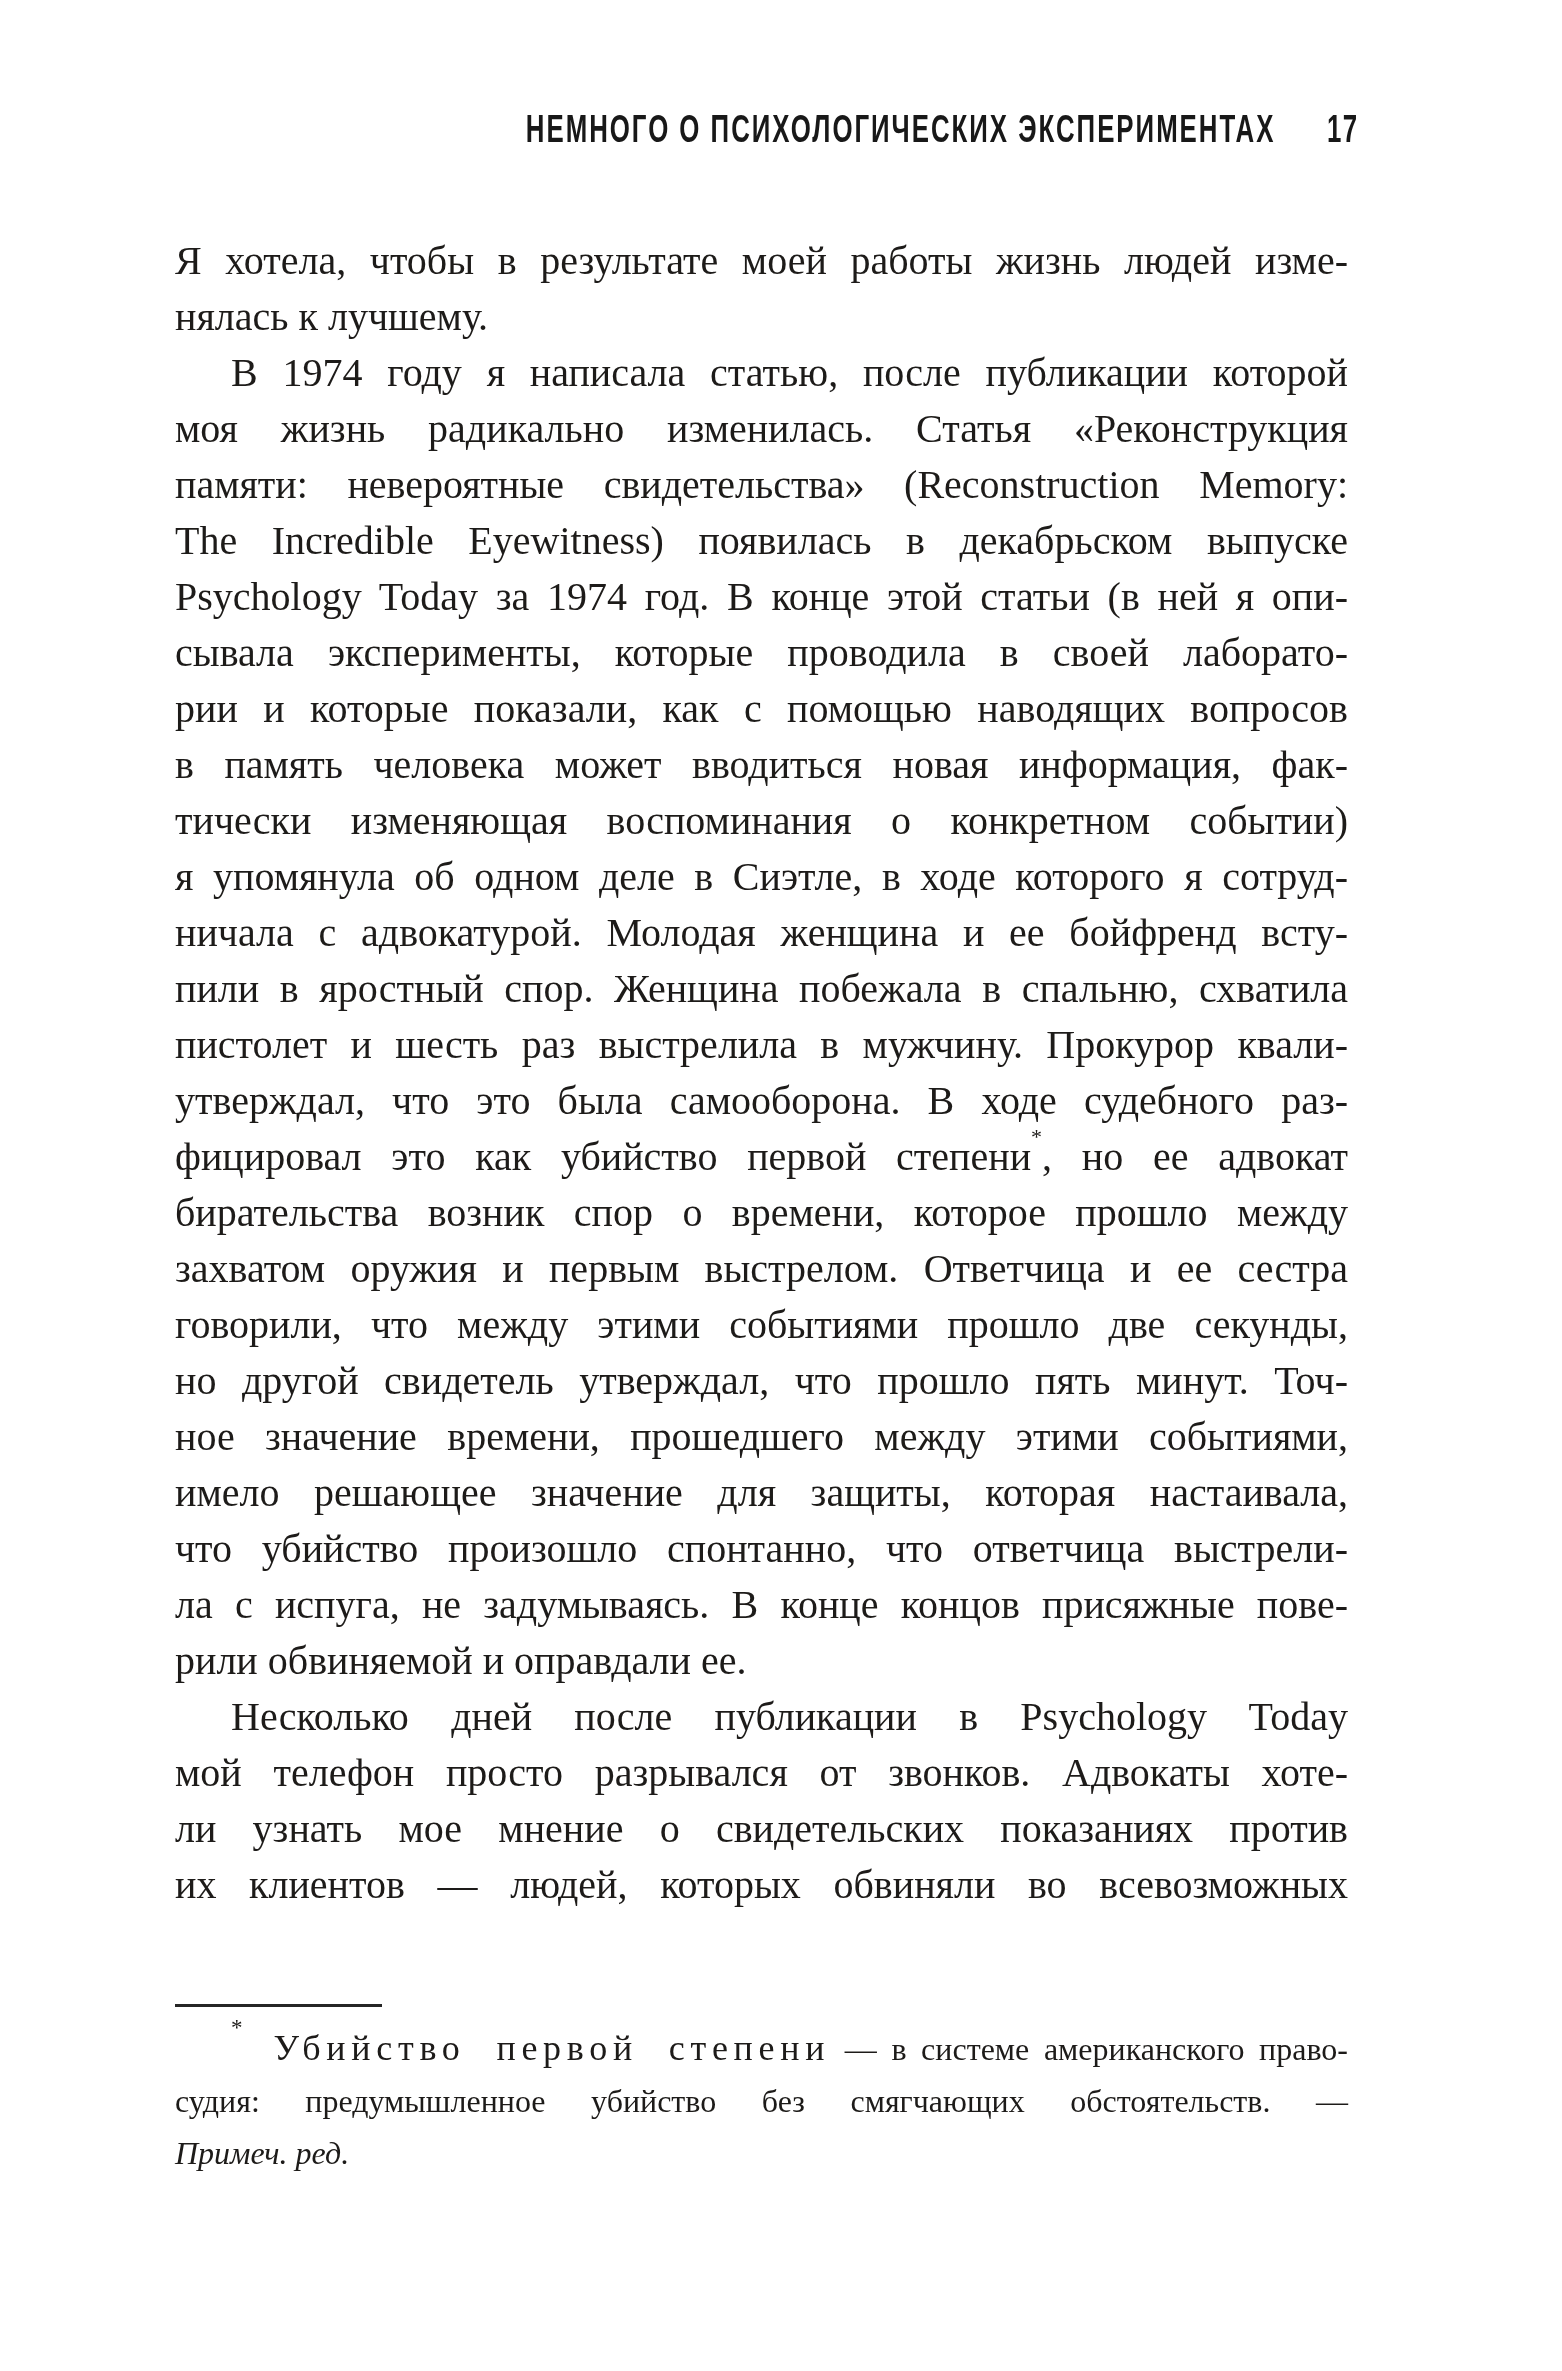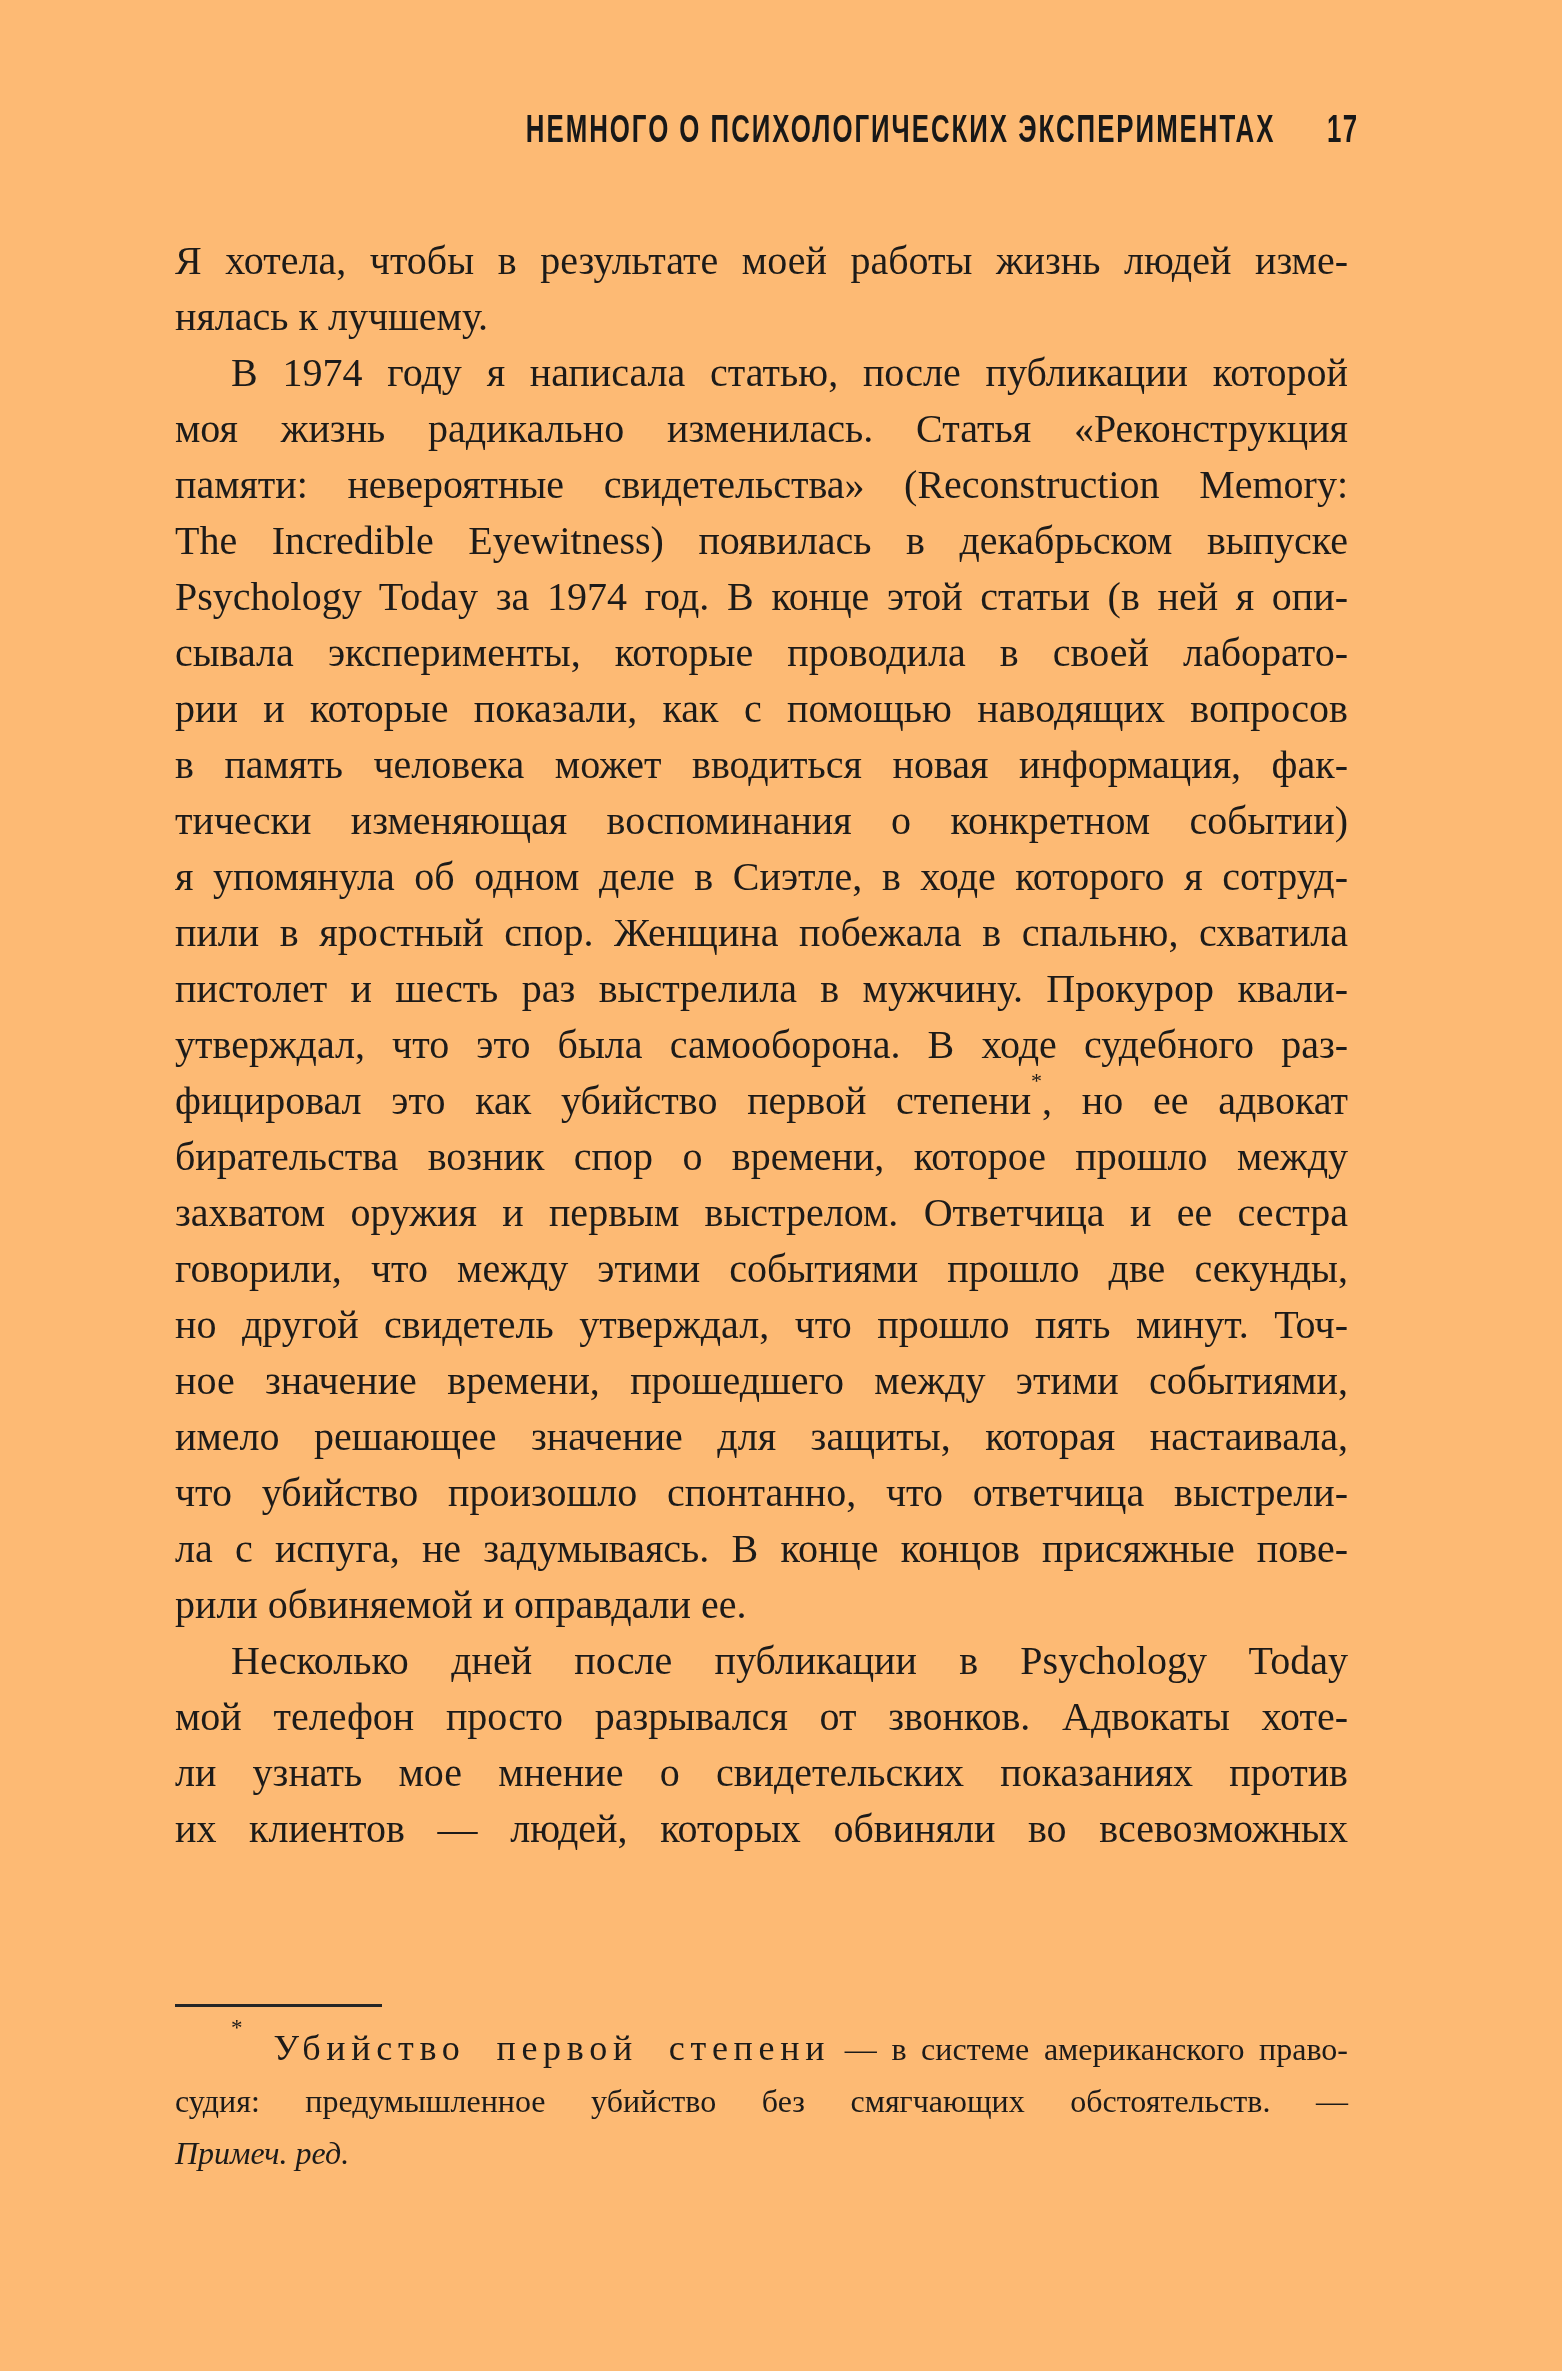--- a/index.html
+++ b/index.html
@@ -1,20 +1,20 @@
 <!DOCTYPE html>
 <html><head>
 <meta charset="utf-8">
 <style>
   html, body { margin: 0; padding: 0; background: #dedede; }
   .page {
     position: relative;
     width: 1563px;
     height: 2372px;
-    background: #fdba74;
+    background: #ffffff;
     overflow: hidden;
     font-family: "Liberation Serif", serif;
     color: #1d1b19;
   }
 
   
   .running-head {
     position: absolute;
     top: 109px;
     right: 205px;
@@ -112,20 +112,21 @@
       <div class="line indent">В 1974 году я написала статью, после публикации которой</div>
       <div class="line">моя жизнь радикально изменилась. Статья «Реконструкция</div>
       <div class="line">памяти: невероятные свидетельства» (Reconstruction Memory:</div>
       <div class="line">The Incredible Eyewitness) появилась в декабрьском выпуске</div>
       <div class="line">Psychology Today за 1974 год. В конце этой статьи (в ней я опи-</div>
       <div class="line">сывала эксперименты, которые проводила в своей лаборато-</div>
       <div class="line">рии и которые показали, как с помощью наводящих вопросов</div>
       <div class="line">в память человека может вводиться новая информация, фак-</div>
       <div class="line">тически изменяющая воспоминания о конкретном событии)</div>
       <div class="line">я упомянула об одном деле в Сиэтле, в ходе которого я сотруд-</div>
+      <div class="line">ничала с адвокатурой. Молодая женщина и ее бойфренд всту-</div>
       <div class="line">пили в яростный спор. Женщина побежала в спальню, схватила</div>
       <div class="line">пистолет и шесть раз выстрелила в мужчину. Прокурор квали-</div>
       <div class="line">утверждал, что это была самооборона. В ходе судебного раз-</div>
       <div class="line">фицировал это как убийство первой степени<sup class="fn-ref">*</sup>, но ее адвокат</div>
       <div class="line">бирательства возник спор о времени, которое прошло между</div>
       <div class="line">захватом оружия и первым выстрелом. Ответчица и ее сестра</div>
       <div class="line">говорили, что между этими событиями прошло две секунды,</div>
       <div class="line">но другой свидетель утверждал, что прошло пять минут. Точ-</div>
       <div class="line">ное значение времени, прошедшего между этими событиями,</div>
       <div class="line">имело решающее значение для защиты, которая настаивала,</div>

